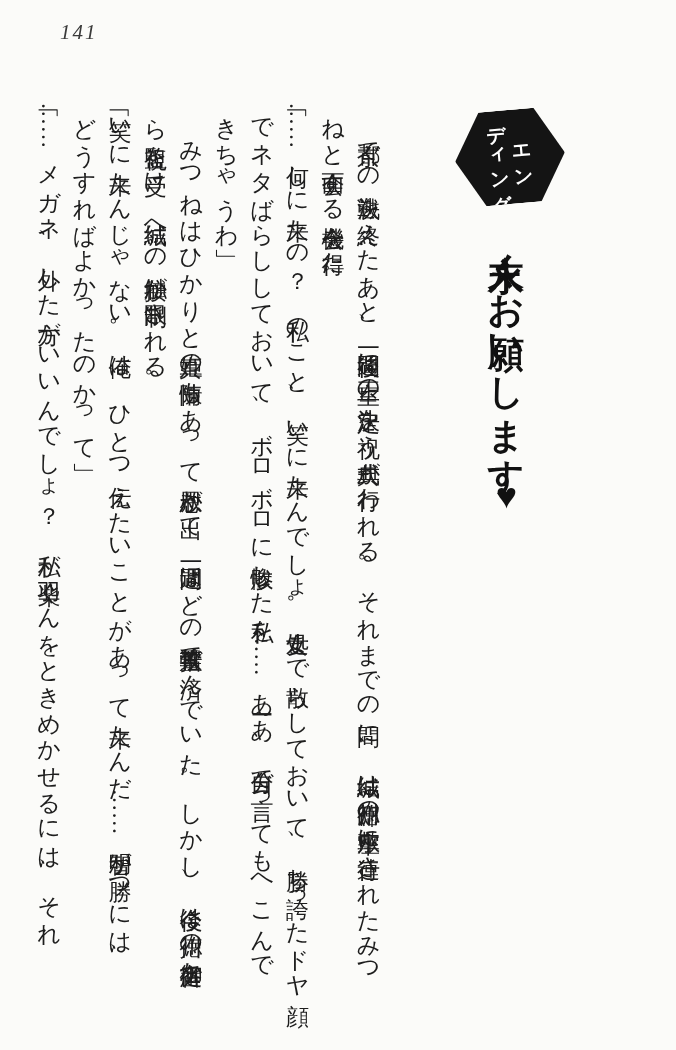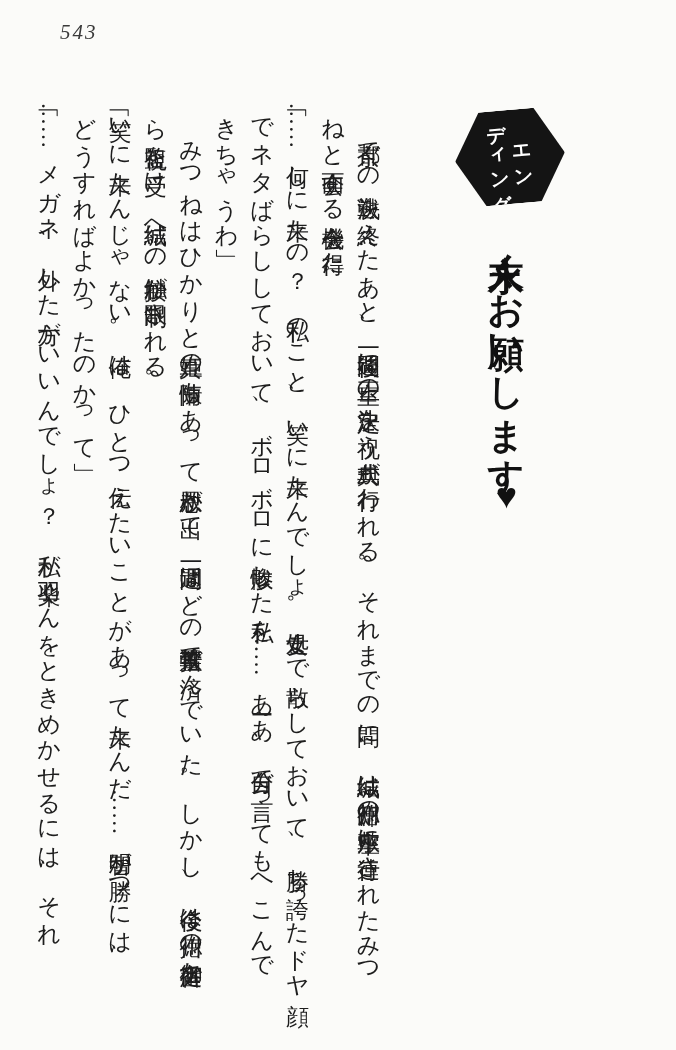--- a/index.html
+++ b/index.html
@@ -91,21 +91,21 @@
   .body-text p {
     margin: 0;
     padding: 0;
   }
 </style>
 </head>
 <body>
 
 <div class="page">
 
-  <div class="page-number">543</div>
+  <div class="page-number">141</div>
 
   <div class="chapter-header">
     <div class="badge">
       <div class="badge-text">
         <div>エン</div>
         <div>ディング</div>
       </div>
     </div>
     <h1 class="chapter-title">末永くお願いします♥</h1>
   </div>

